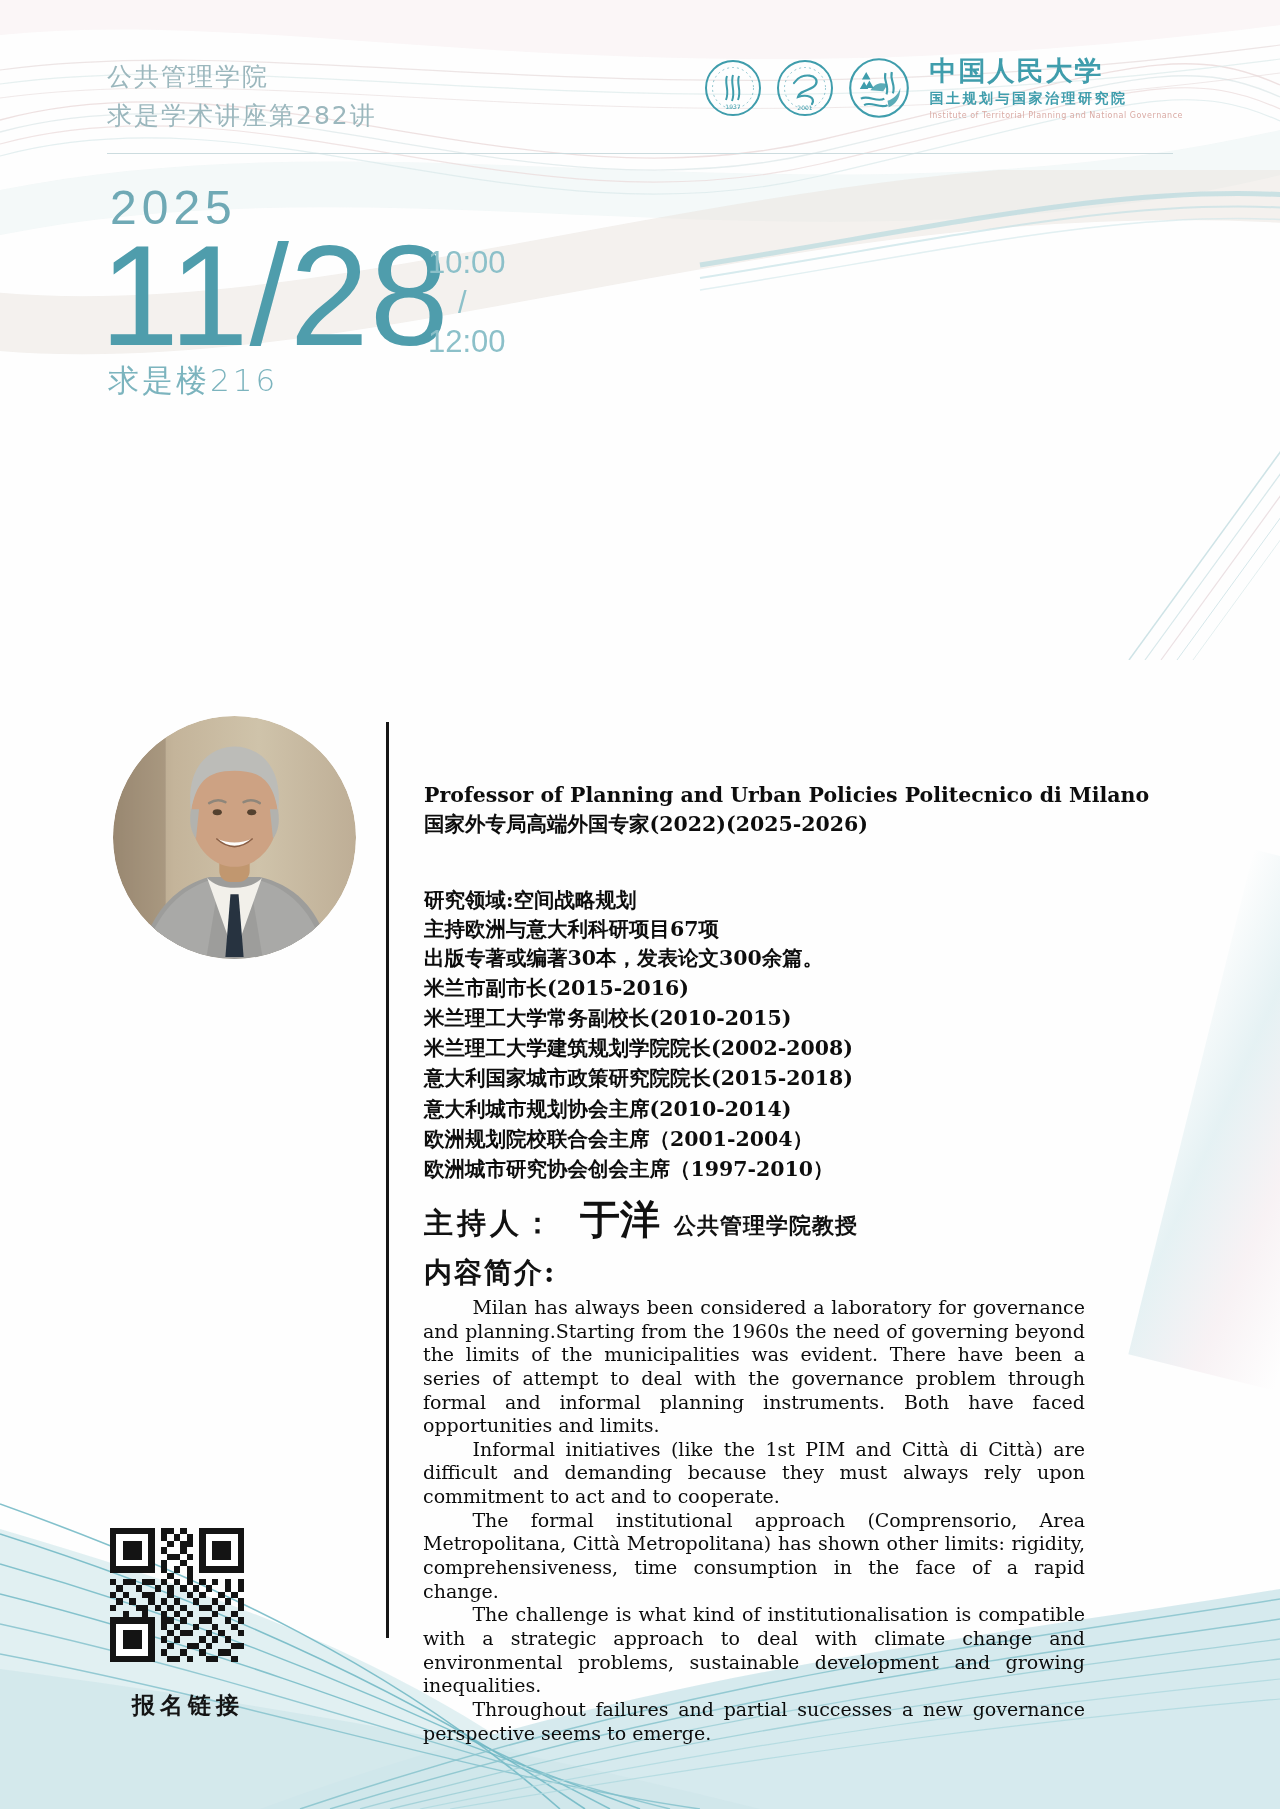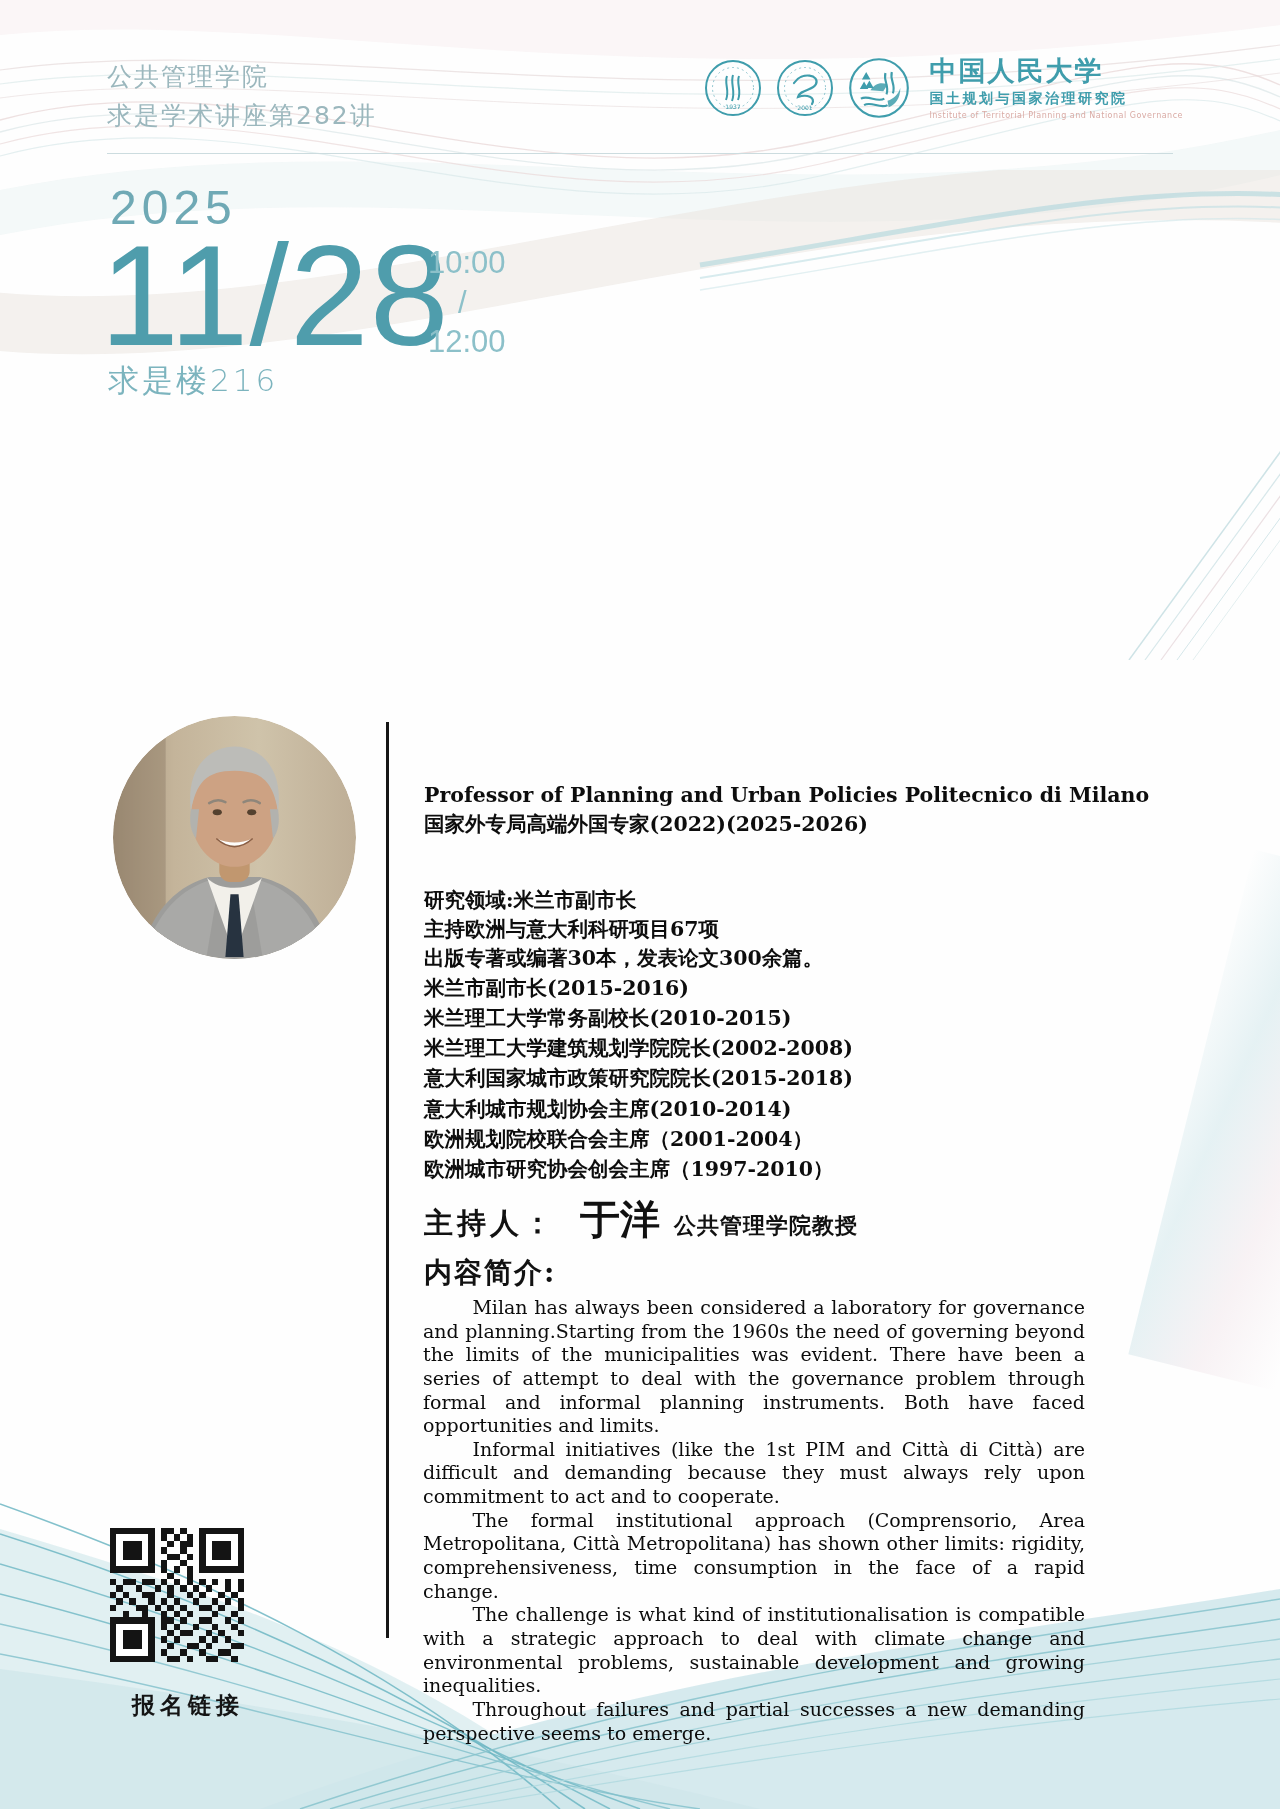--- a/index.html
+++ b/index.html
@@ -210,21 +210,21 @@
 
 
     <div class="txt-block affiliations">
 
     <div>Professor of Planning and Urban Policies Politecnico di Milano</div>
         <div>国家外专局高端外国专家(2022)(2025-2026)</div>
       </div>
 
     <div class="txt-block research">
 
-    <div>研究领域:米兰市副市长</div>
+    <div>研究领域:空间战略规划</div>
         <div>主持欧洲与意大利科研项目67项</div>
         <div>出版专著或编著30本，发表论文300余篇。</div>
       </div>
 
     <div class="txt-block positions">
 
     <div>米兰市副市长(2015-2016)</div>
         <div>米兰理工大学常务副校长(2010-2015)</div>
         <div>米兰理工大学建筑规划学院院长(2002-2008)</div>
         <div>意大利国家城市政策研究院院长(2015-2018)</div>
@@ -239,21 +239,21 @@
       <span class="host-title">公共管理学院教授</span>
     </div>
 
     <div class="abstract-head">内容简介:</div>
     <div class="abstract-body" lang="en">
 
     <p>Milan has always been considered a laboratory for governance and planning.Starting from the 1960s the need of governing beyond the limits of the municipalities was evident. There have been a series of attempt to deal with the governance problem through formal and informal planning instruments. Both have faced opportunities and limits.</p>
         <p>Informal initiatives (like the 1st PIM and Città di Città) are difficult and demanding because they must always rely upon commitment to act and to cooperate.</p>
         <p>The formal institutional approach (Comprensorio, Area Metropolitana, Città Metropolitana) has shown other limits: rigidity, comprehensiveness, time consumption in the face of a rapid change.</p>
         <p>The challenge is what kind of institutionalisation is compatible with a strategic approach to deal with climate change and environmental problems, sustainable development and growing inequalities.</p>
-        <p>Throughout failures and partial successes a new demanding perspective seems to emerge.</p>
+        <p>Throughout failures and partial successes a new governance perspective seems to emerge.</p>
       </div>
 
     <svg class="qr" viewBox="0 0 21 21" shape-rendering="crispEdges">
       <rect width="21" height="21" fill="none"></rect>
       <g fill="#141414">
         <path d="M0 0h7v7h-7z"></path>
           <path d="M14 0h7v7h-7z"></path>
           <path d="M0 14h7v7h-7z"></path>
       </g>
       <g fill="#ffffff">

